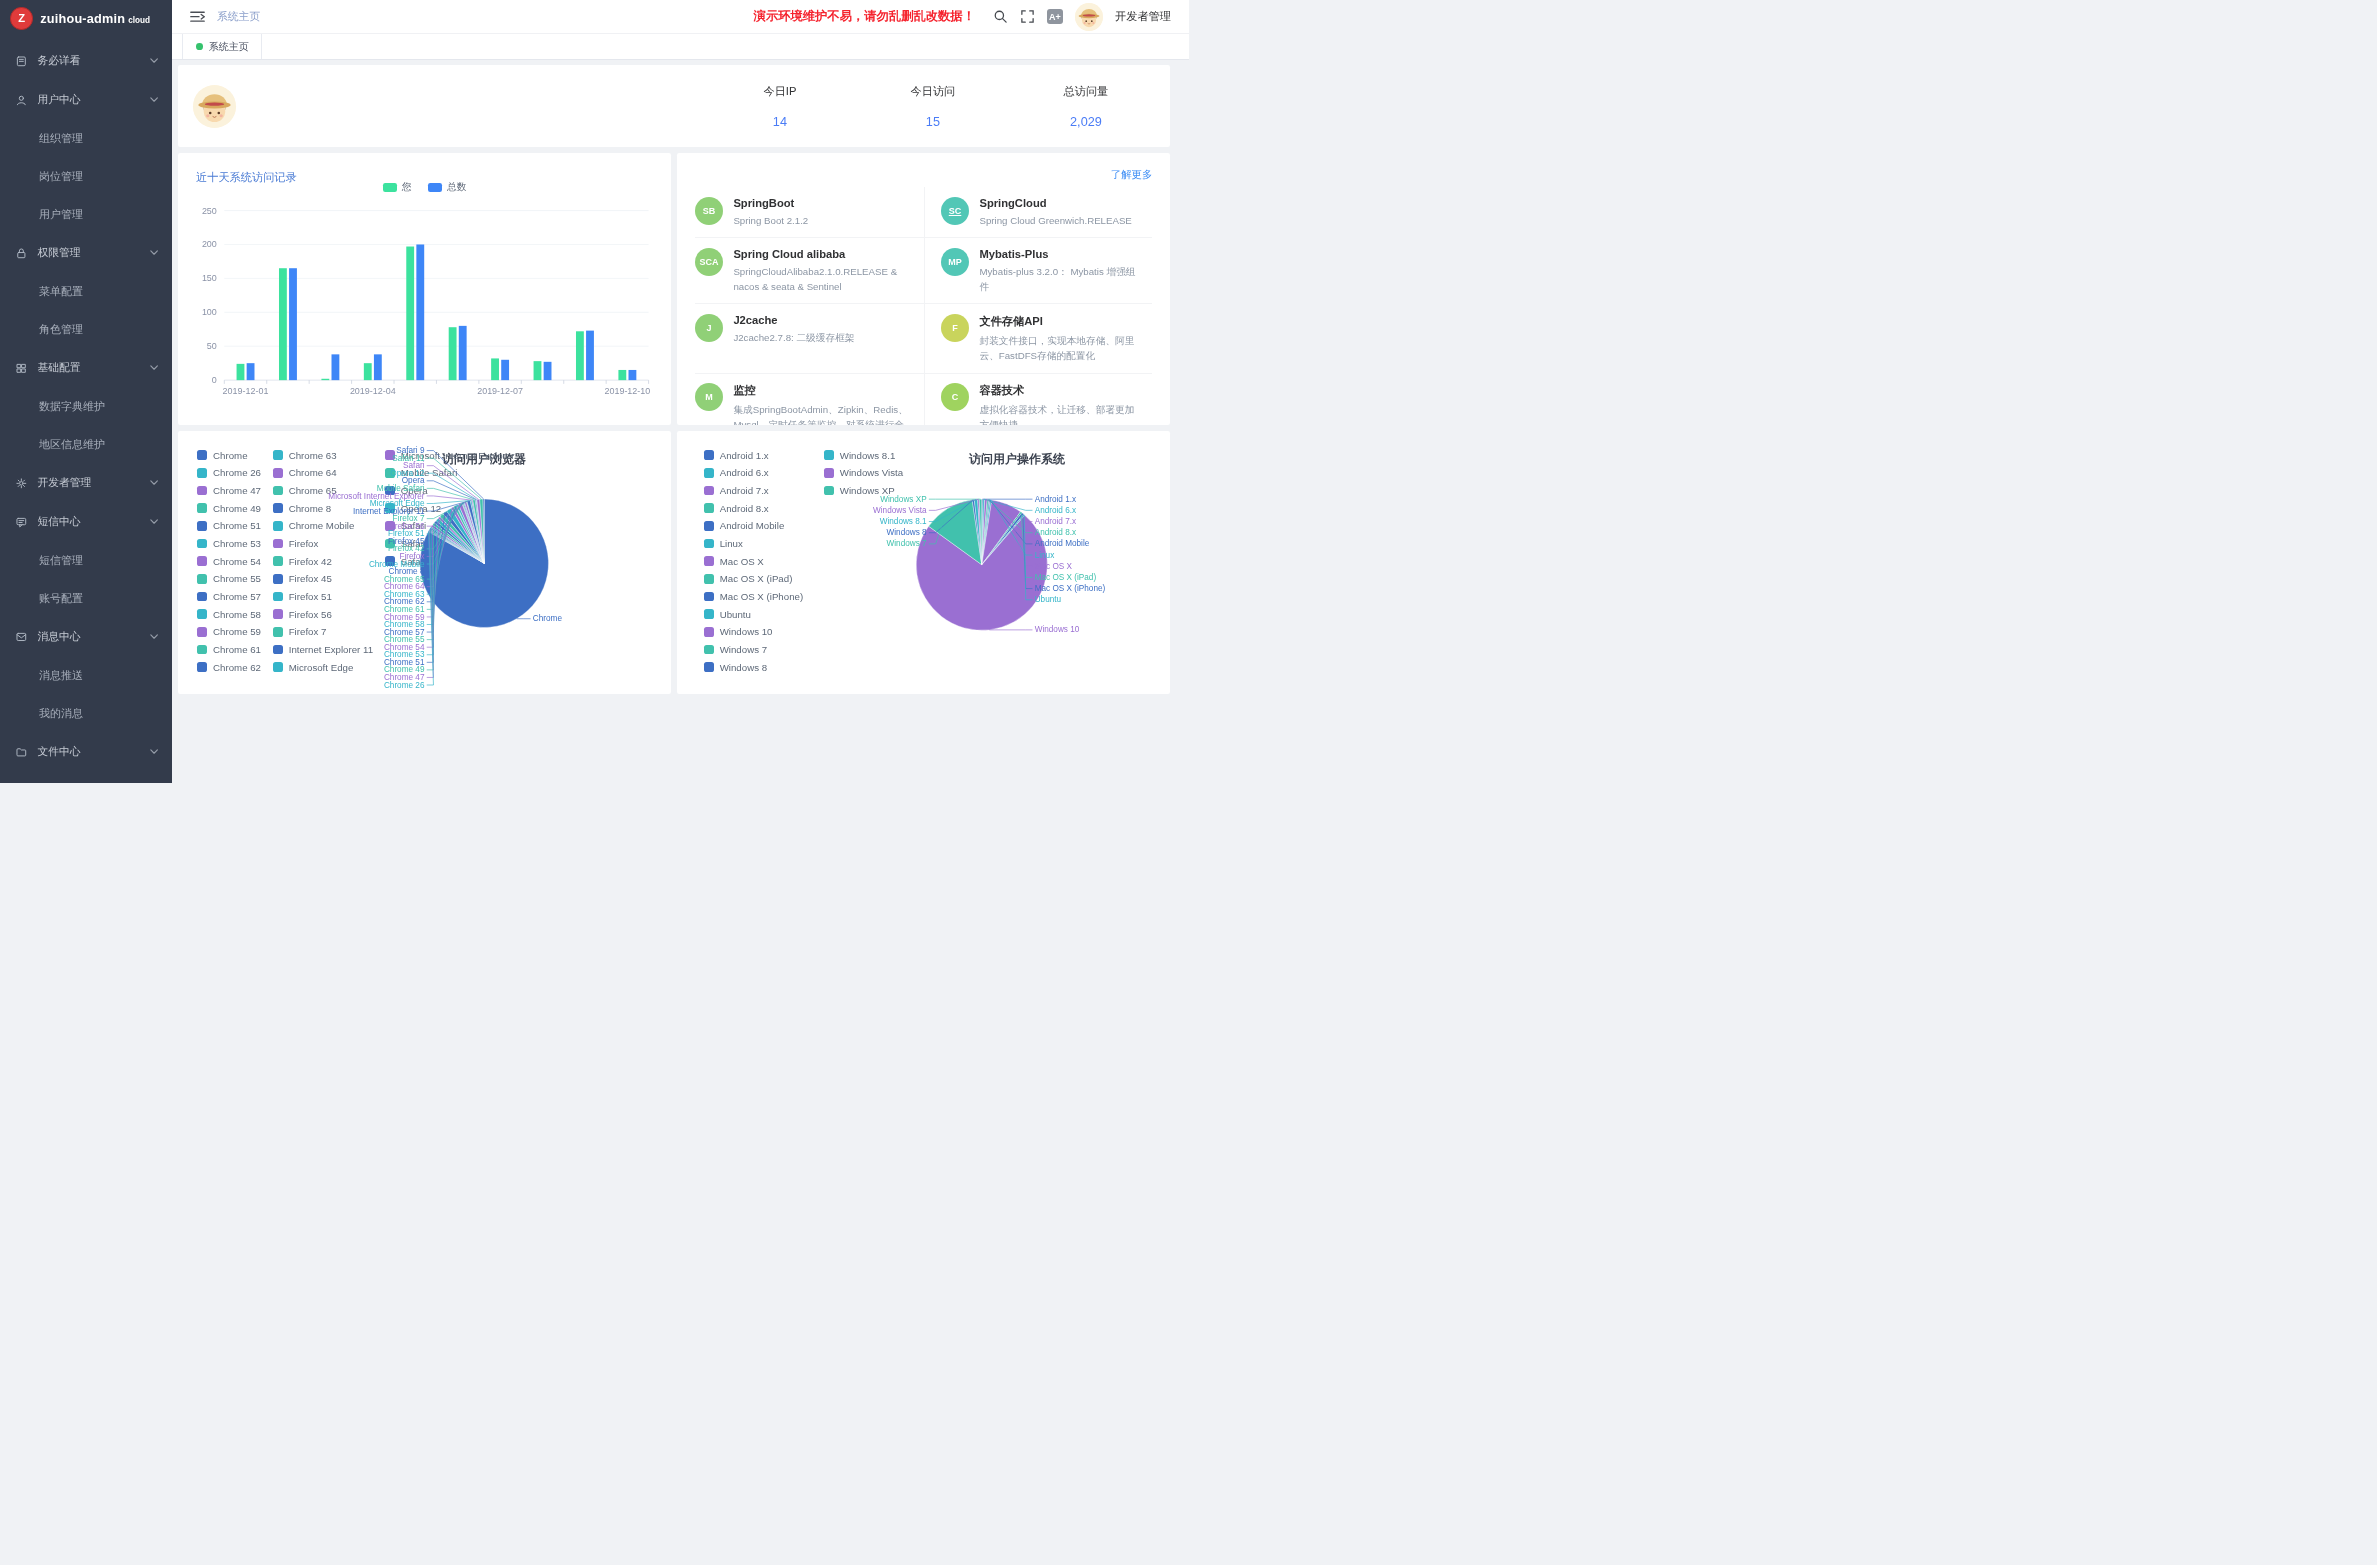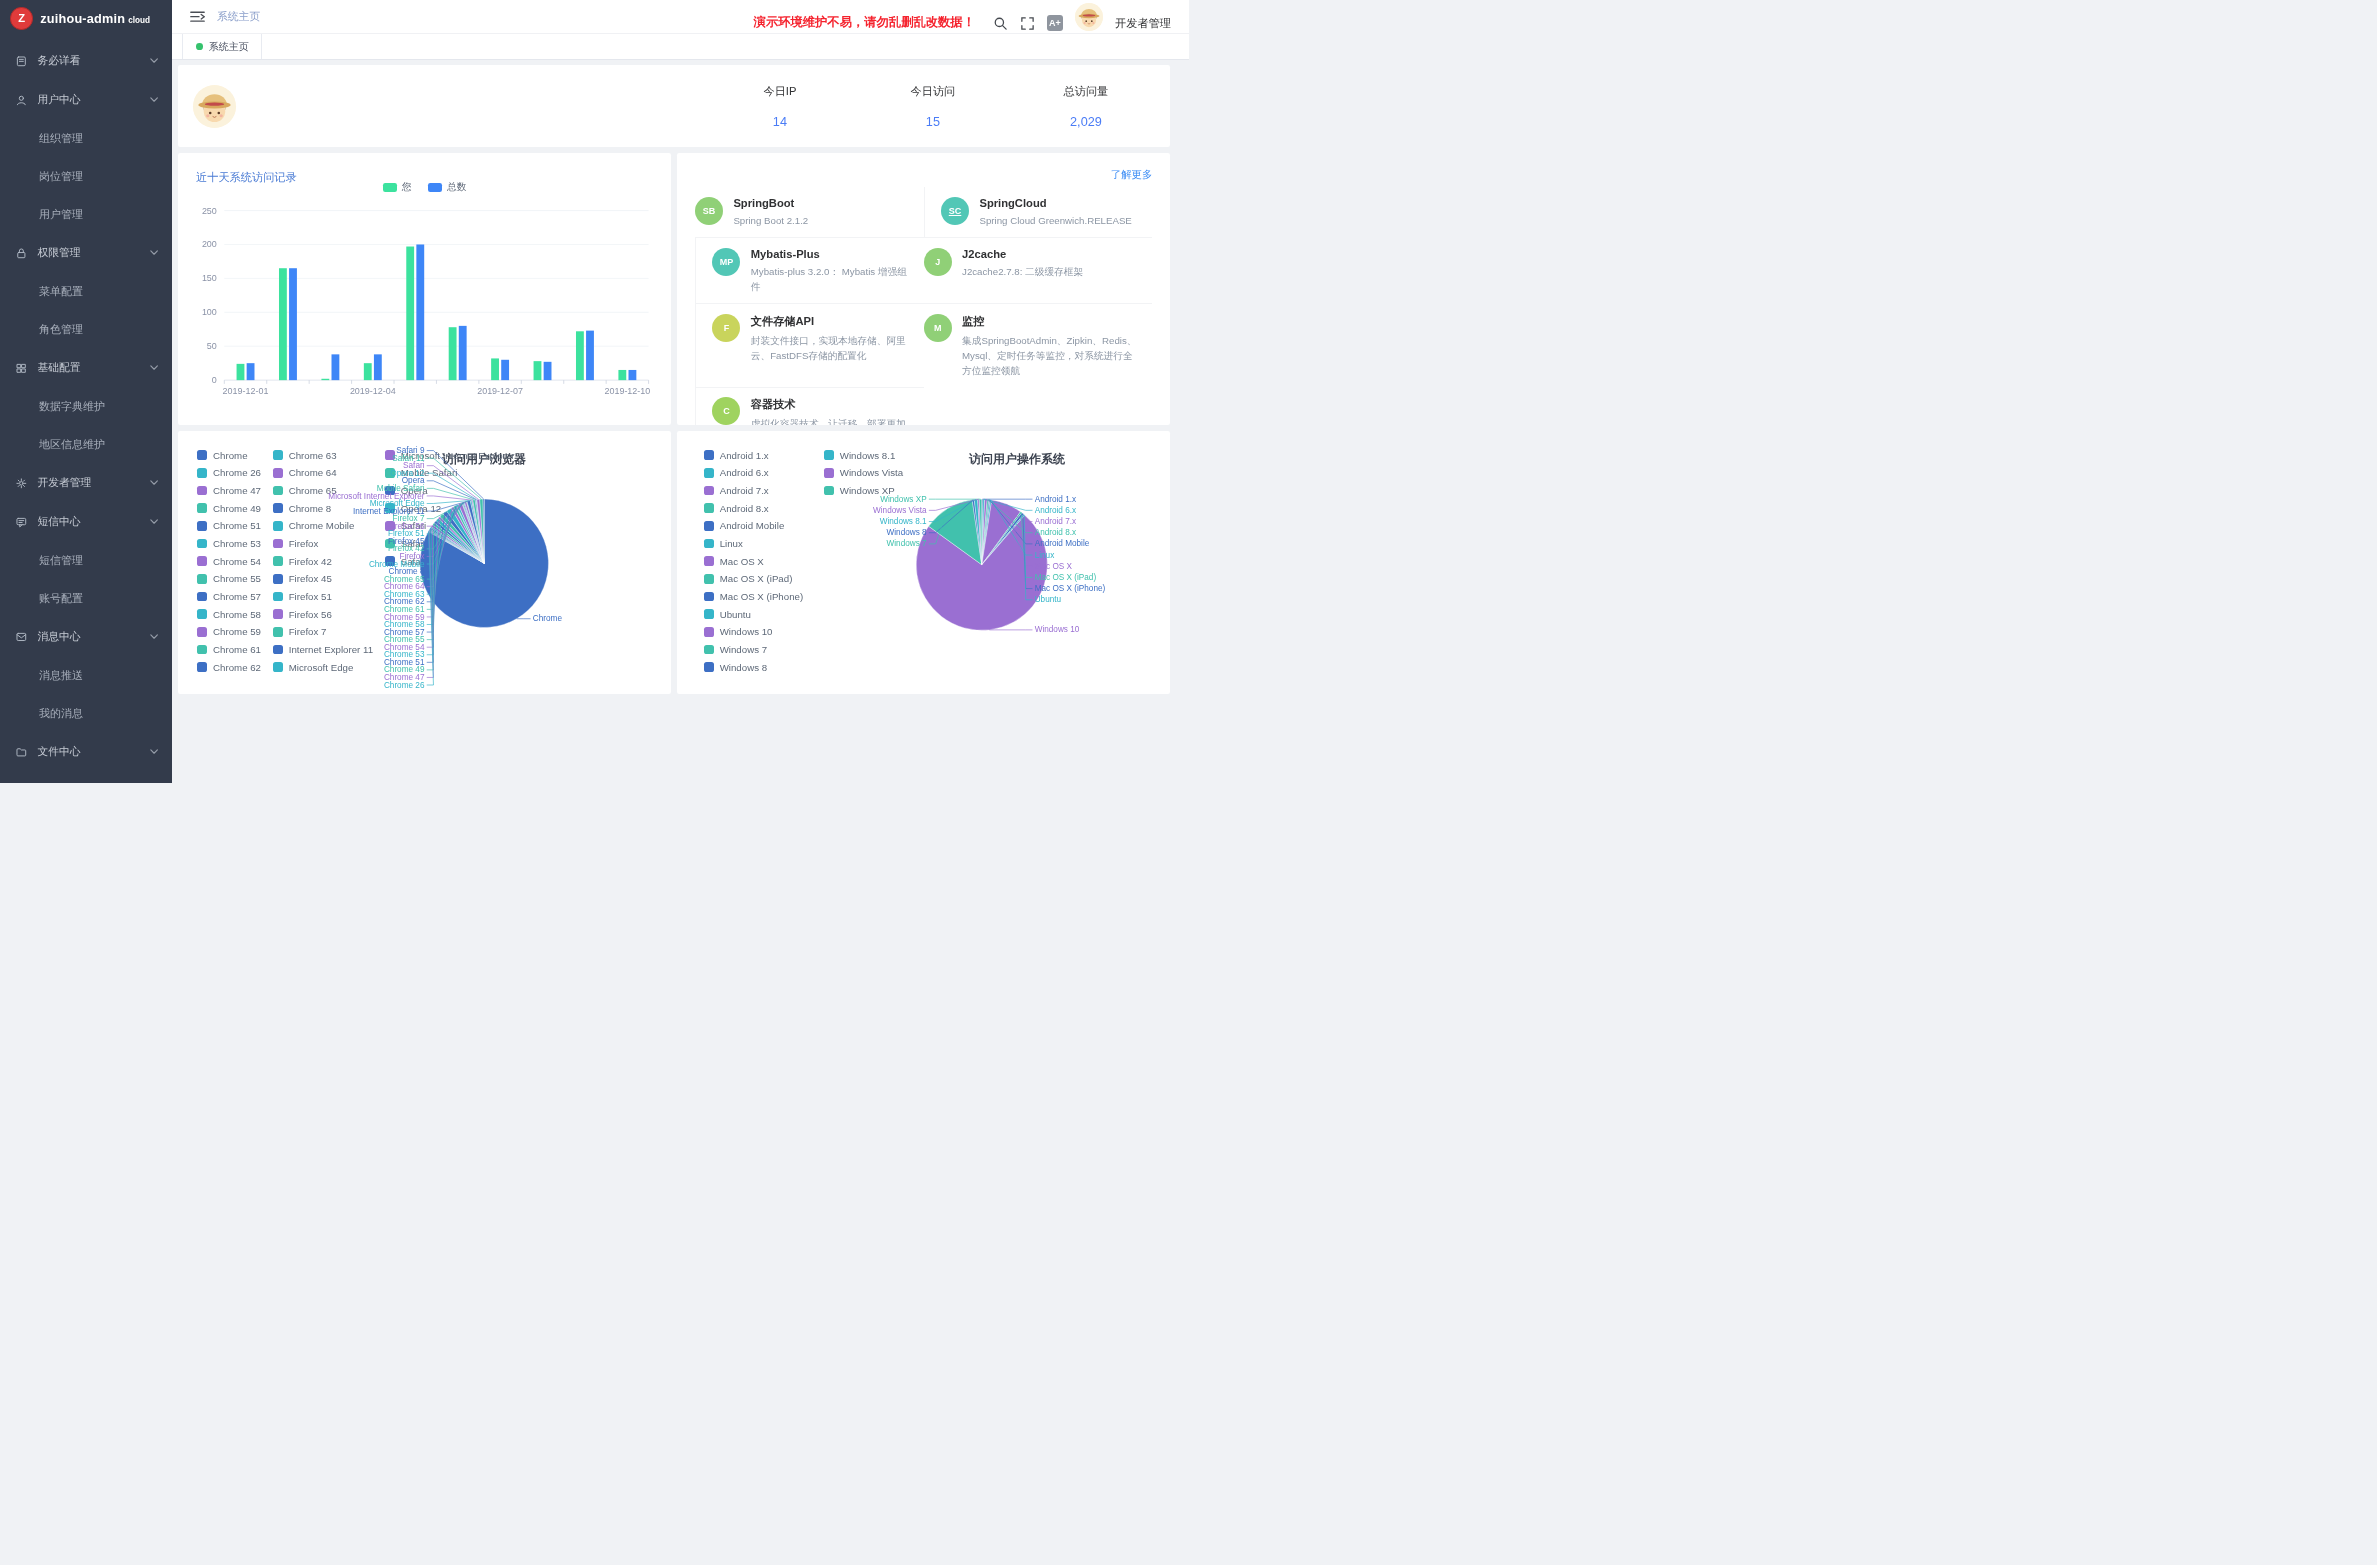--- a/index.html
+++ b/index.html
@@ -17,21 +17,21 @@
   .nav-item{height:39px;display:flex;align-items:center;padding:0 13.4px 0 15px;cursor:pointer;color:#c8cdd6;font-size:10.8px}
   .nav-ic{width:12.7px;height:12.7px;margin-right:9.7px;stroke:#b2bac6;fill:none;stroke-width:1.2;stroke-linecap:round;stroke-linejoin:round;flex-shrink:0}
   .nav-spacer{flex:1}
   .chev{width:8.2px;height:5.2px;stroke:#959ca8;fill:none;stroke-width:1.4;stroke-linecap:round;stroke-linejoin:round}
   .nav-child{height:38px;display:flex;align-items:center;padding-left:39px;color:#a9b0bc;font-size:11px;cursor:pointer}
   
   .main{flex:1;display:flex;flex-direction:column;min-width:0}
   .topbar{height:34px;background:#fff;display:flex;align-items:center;padding:0 18px;border-bottom:0.7px solid #f0f1f4}
   .burger{width:15px;height:13.4px;stroke:#4a4e55;stroke-width:1.8;fill:none;stroke-linecap:round;cursor:pointer}
   .breadcrumb{margin-left:12px;font-size:10.8px;color:#8b9fca;cursor:pointer}
-  .topbar-right{margin-left:auto;display:flex;align-items:flex-end;gap:12px}
+  .topbar-right{margin-left:auto;display:flex;align-items:center;gap:12px}
   .warning{color:#f5222d;font-size:12.3px;font-weight:bold;margin-right:6px}
   .tool-ic{width:15px;height:15px;stroke:#45494f;fill:none;stroke-width:1.7;stroke-linecap:round;cursor:pointer}
   .font-badge{min-width:15.7px;height:15.7px;padding:0 2.2px;background:#8f959e;border-radius:3px;color:#fff;
     font-size:9px;font-weight:bold;display:flex;align-items:center;justify-content:center;cursor:pointer}
   .avatar{width:28px;height:28px;border-radius:50%;overflow:hidden;background:#fdf3dd;cursor:pointer;flex-shrink:0}
   .avatar svg{width:100%;height:100%;display:block}
   .username{font-size:11.2px;color:#303133}
   
   .tabbar{height:26px;background:#fff;border-bottom:0.7px solid #e4e7ed;display:flex;align-items:stretch;padding-left:10.4px}
   .tab{display:flex;align-items:center;gap:6px;padding:0 12.7px;border-left:0.7px solid #e8ebf1;border-right:0.7px solid #e8ebf1;
@@ -349,20 +349,27 @@
                 <span>
                   <div class="feat-name">SpringBoot</div>
                   <div class="feat-desc">Spring Boot 2.1.2</div>
                 </span>
               </div>
               <div class="feature col2">
                 <span class="feat-circle" style="background: rgb(82, 199, 182); text-decoration: underline;">SC</span>
                 <span>
                   <div class="feat-name">SpringCloud</div>
                   <div class="feat-desc">Spring Cloud Greenwich.RELEASE</div>
+                </span>
+              </div>
+              <div class="feature">
+                <span class="feat-circle" style="background: rgb(144, 208, 119);">SCA</span>
+                <span>
+                  <div class="feat-name">Spring Cloud alibaba</div>
+                  <div class="feat-desc">SpringCloudAlibaba2.1.0.RELEASE &amp; nacos &amp; seata &amp; Sentinel</div>
                 </span>
               </div>
               <div class="feature col2">
                 <span class="feat-circle" style="background: rgb(82, 199, 182);">MP</span>
                 <span>
                   <div class="feat-name">Mybatis-Plus</div>
                   <div class="feat-desc">Mybatis-plus 3.2.0： Mybatis 增强组件</div>
                 </span>
               </div>
               <div class="feature">

